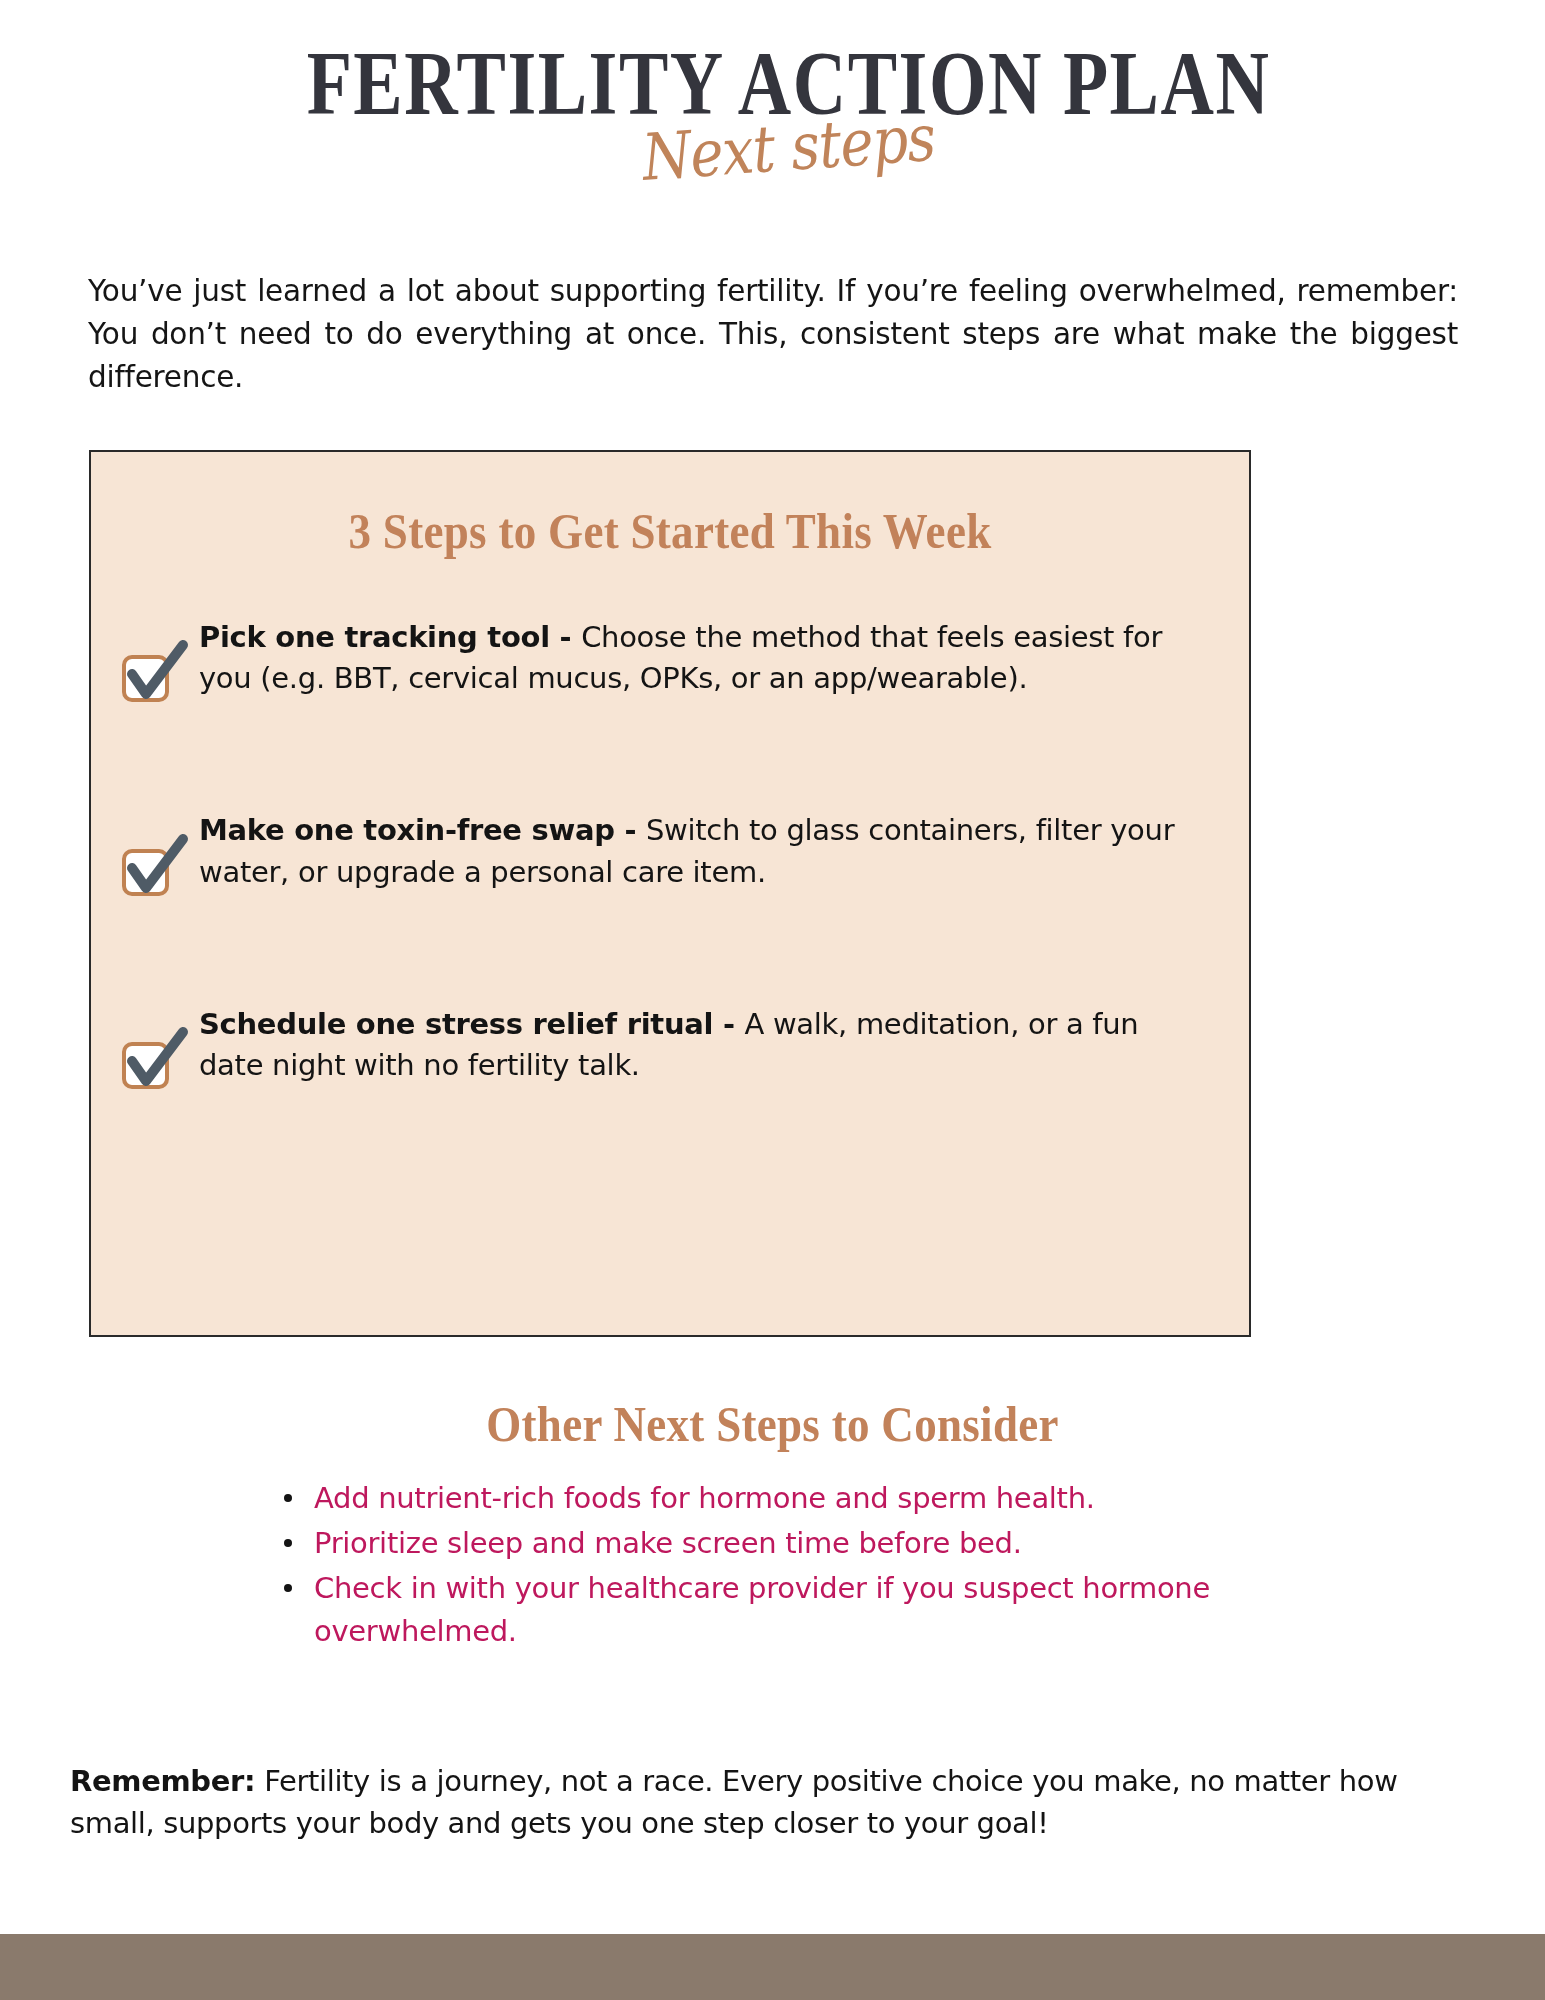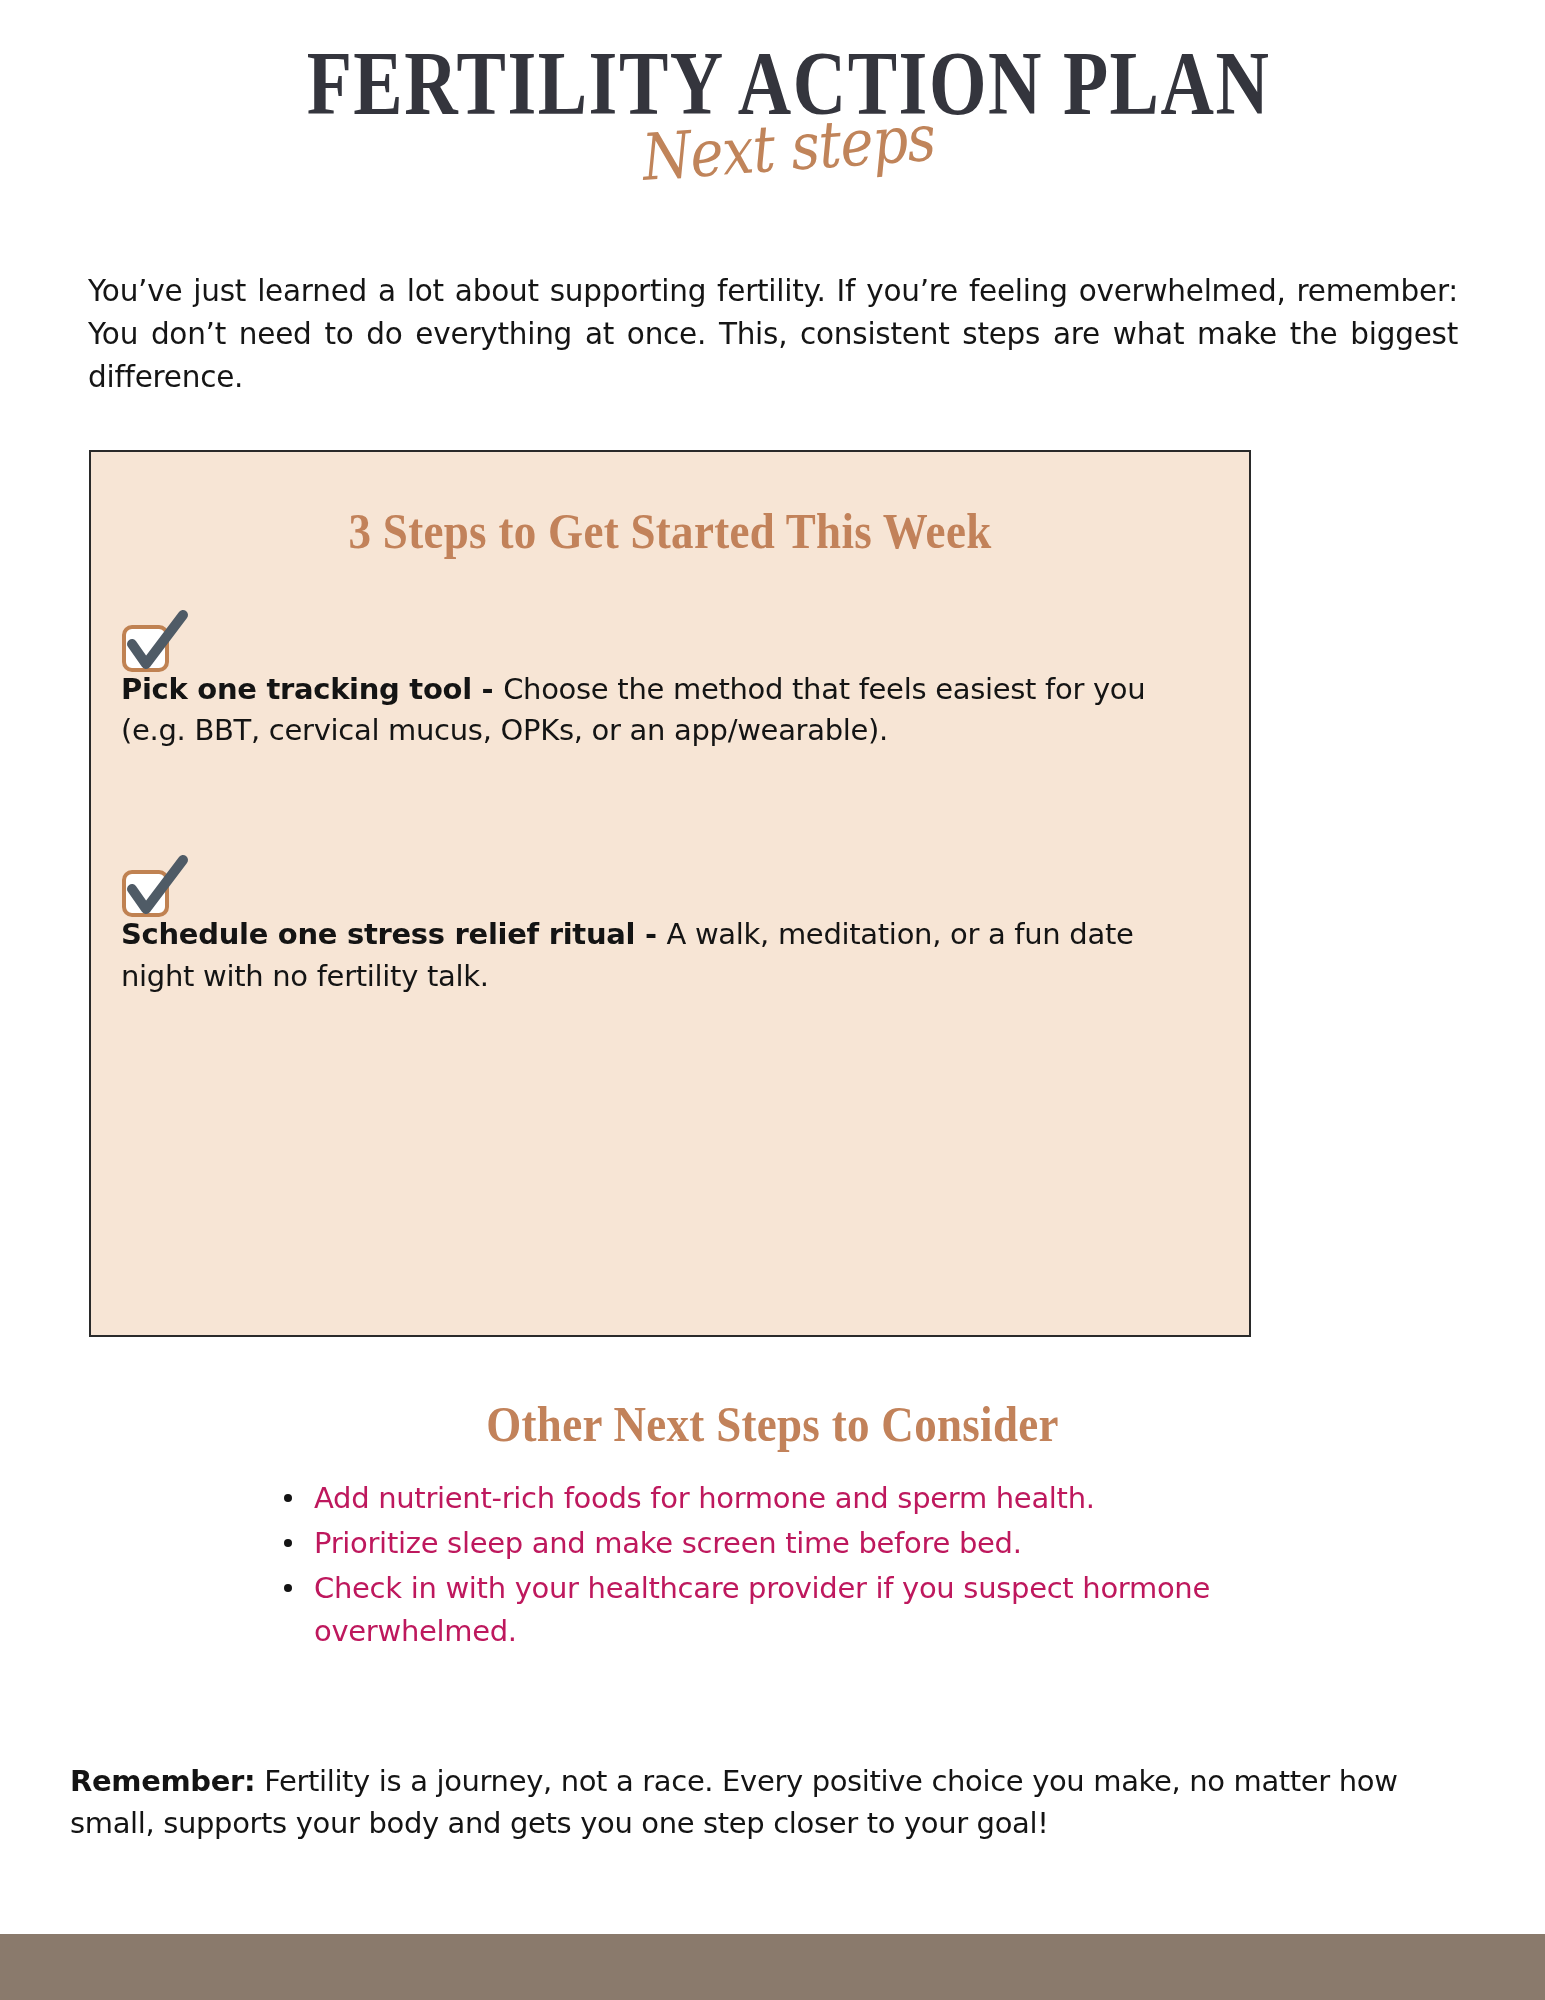--- a/index.html
+++ b/index.html
@@ -104,24 +104,23 @@
 
   .check-list {
     position: absolute;
     top: 165px;
     left: 0;
     width: 100%;
   }
   .check-item {
     position: relative;
     display: flex;
-    align-items: flex-start;
+    align-items: flex-end;
     padding-left: 30px;
     margin-bottom: 111px;
-    flex-direction: column;
   }
   .check-item:last-child { margin-bottom: 0; }
 
   .checkbox-icon {
     position: relative;
     flex: 0 0 auto;
     width: 44px;
     height: 44px;
     margin-top: 8px;
     margin-right: 34px;
@@ -237,20 +236,29 @@
       <div class="check-item">
         <span class="checkbox-icon">
           <svg width="70" height="62" viewBox="0 0 70 62" xmlns="http://www.w3.org/2000/svg">
             <rect x="3" y="16" width="43" height="43" rx="8" ry="8" fill="#ffffff" stroke="#c08252" stroke-width="4"></rect>
             <path d="M11 33 L25 53 L62 4" fill="none" stroke="#4f5b66" stroke-width="10" stroke-linecap="round" stroke-linejoin="round"></path>
           </svg>
         </span>
         <span class="check-text"><b>Pick one tracking tool - </b><span>Choose the method that feels easiest for you (e.g. BBT, cervical mucus, OPKs, or an app/wearable).</span></span>
       </div>
 
+      <div class="check-item">
+        <span class="checkbox-icon">
+          <svg width="70" height="62" viewBox="0 0 70 62" xmlns="http://www.w3.org/2000/svg">
+            <rect x="3" y="16" width="43" height="43" rx="8" ry="8" fill="#ffffff" stroke="#c08252" stroke-width="4"></rect>
+            <path d="M11 33 L25 53 L62 4" fill="none" stroke="#4f5b66" stroke-width="10" stroke-linecap="round" stroke-linejoin="round"></path>
+          </svg>
+        </span>
+        <span class="check-text"><b>Make one toxin-free swap - </b><span>Switch to glass containers, filter your water, or upgrade a personal care item.</span></span>
+      </div>
 
       <div class="check-item">
         <span class="checkbox-icon">
           <svg width="70" height="62" viewBox="0 0 70 62" xmlns="http://www.w3.org/2000/svg">
             <rect x="3" y="16" width="43" height="43" rx="8" ry="8" fill="#ffffff" stroke="#c08252" stroke-width="4"></rect>
             <path d="M11 33 L25 53 L62 4" fill="none" stroke="#4f5b66" stroke-width="10" stroke-linecap="round" stroke-linejoin="round"></path>
           </svg>
         </span>
         <span class="check-text"><b>Schedule one stress relief ritual - </b><span>A walk, meditation, or a fun date night with no fertility talk.</span></span>
       </div>

